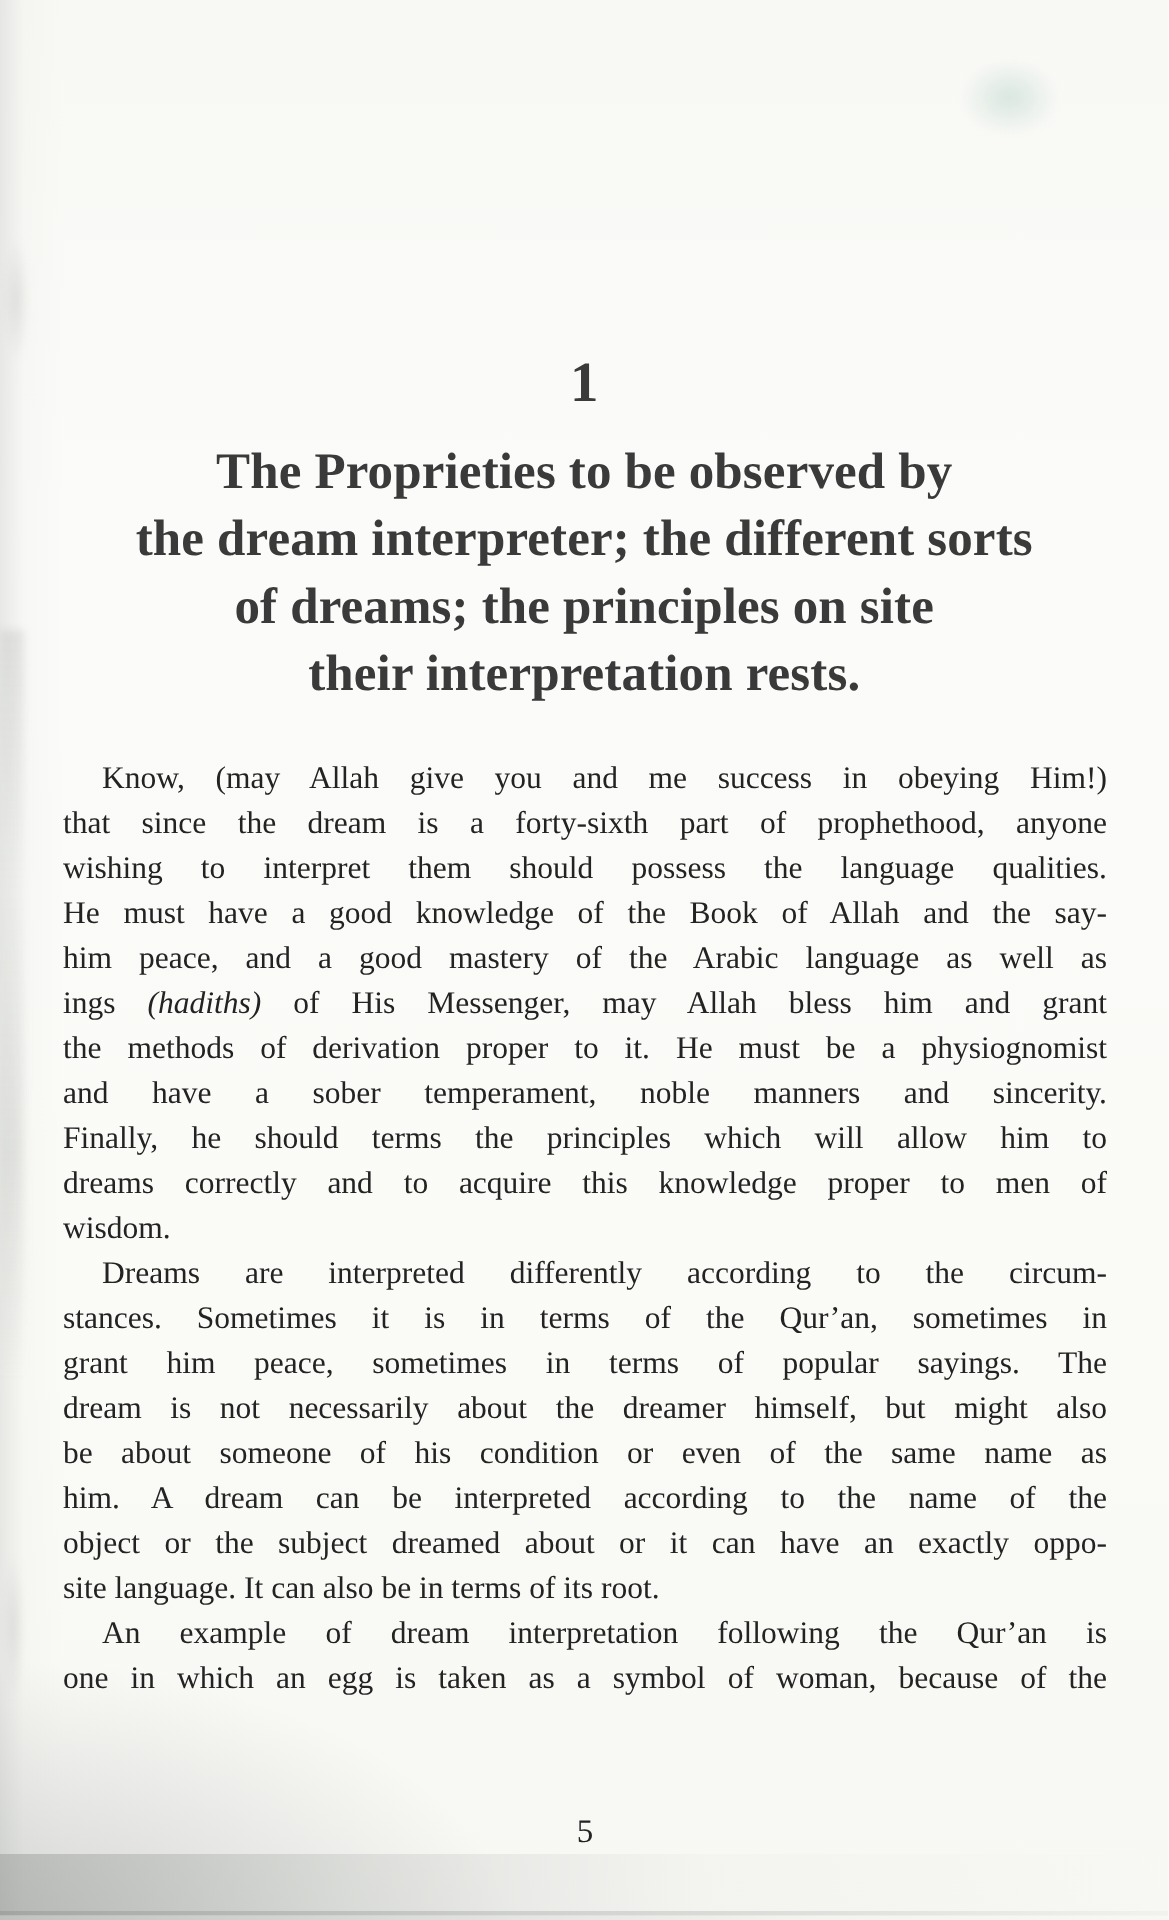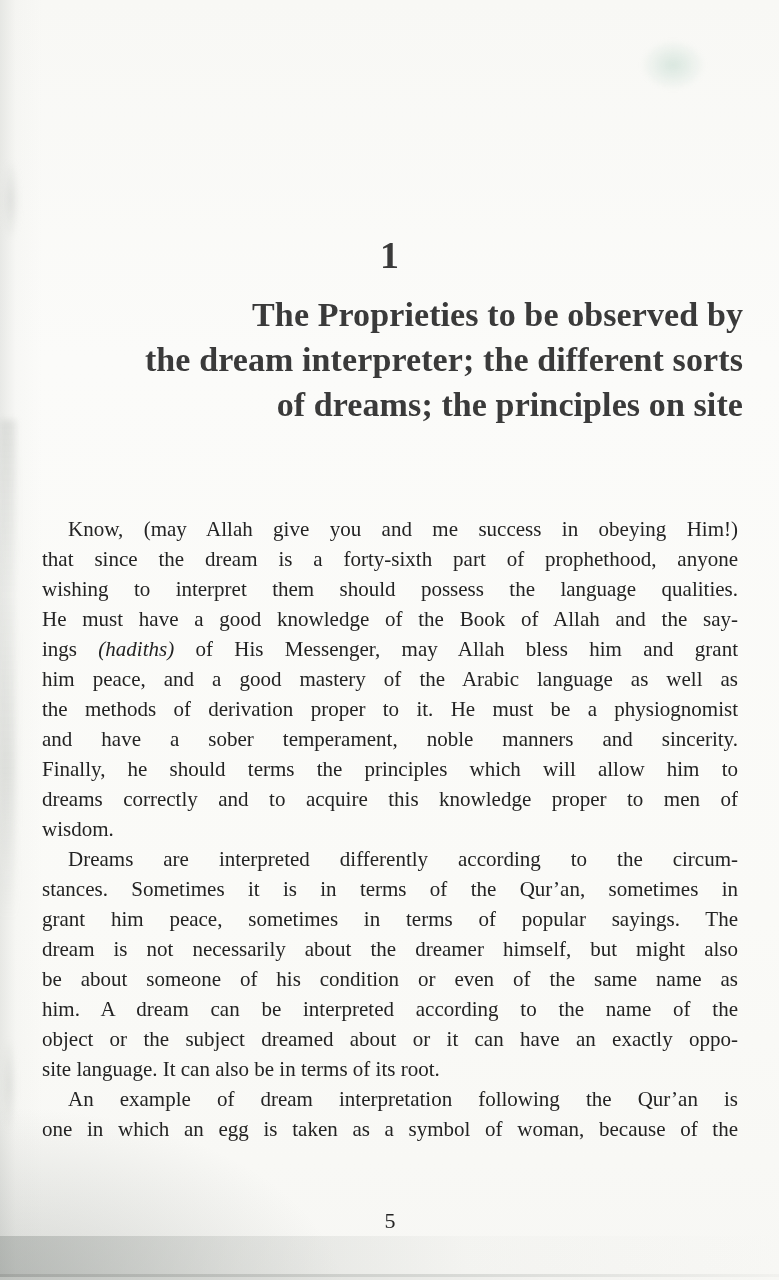--- a/index.html
+++ b/index.html
@@ -75,30 +75,30 @@
     top: 236px; left: 0; width: 100%;
     text-align: center;
     font-size: 38px;
     font-weight: bold;
     line-height: 1;
     color: var(--heading-ink, #3a3a3a);
   }
   .chapter-title {
     position: absolute;
     top: 292px; left: 36px; width: 707px;
-    text-align: right;
+    text-align: center;
     font-size: 34px;
     font-weight: bold;
     line-height: 45px;
     color: var(--heading-ink, #3a3a3a);
     letter-spacing: 0.1px;
   }
   .page-body {
     position: absolute;
-    top: 514px; left: 42px; width: 696px;
+    top: 503px; left: 42px; width: 696px;
     font-size: 21px;
     line-height: 30px;
   }
   .paragraph { margin: 0; }
   .line {
     text-align: justify;
     text-align-last: justify;
     white-space: normal;
     height: 30px;
     overflow: hidden;
@@ -128,29 +128,30 @@
   <div class="ghost-left-low"></div>
   <div class="bottom-shade"></div>
   <div class="bottom-edge-line"></div>
   <div class="bottom-edge-below"></div>
 
   <div class="chapter-number">1</div>
   <div class="chapter-title">
       <div class="title-line">The Proprieties to be observed by</div>
       <div class="title-line">the dream interpreter; the different sorts</div>
       <div class="title-line">of dreams; the principles on site</div>
+      <div class="title-line">their interpretation rests.</div>
     </div>
   <div class="page-body">
       <div class="paragraph">
         <div class="line indent"><span>Know, (may Allah give you and me success in obeying Him!)</span></div>
         <div class="line"><span>that since the dream is a forty-sixth part of prophethood, anyone</span></div>
         <div class="line"><span>wishing to interpret them should possess the language qualities.</span></div>
         <div class="line"><span>He must have a good knowledge of the Book of Allah and the say-</span></div>
+        <div class="line"><span>him peace, and a good mastery of the Arabic language as well as</span></div>
         <div class="line"><span>ings </span><em>(hadiths)</em><span> of His Messenger, may Allah bless him and grant</span></div>
-        <div class="line"><span>him peace, and a good mastery of the Arabic language as well as</span></div>
         <div class="line"><span>the methods of derivation proper to it. He must be a physiognomist</span></div>
         <div class="line"><span>and have a sober temperament, noble manners and sincerity.</span></div>
         <div class="line"><span>Finally, he should terms the principles which will allow him to</span></div>
         <div class="line"><span>dreams correctly and to acquire this knowledge proper to men of</span></div>
         <div class="line last"><span>wisdom.</span></div>
       </div>
       <div class="paragraph">
         <div class="line indent"><span>Dreams are interpreted differently according to the circum-</span></div>
         <div class="line"><span>stances. Sometimes it is in terms of the Qur’an, sometimes in</span></div>
         <div class="line"><span>grant him peace, sometimes in terms of popular sayings. The</span></div>

